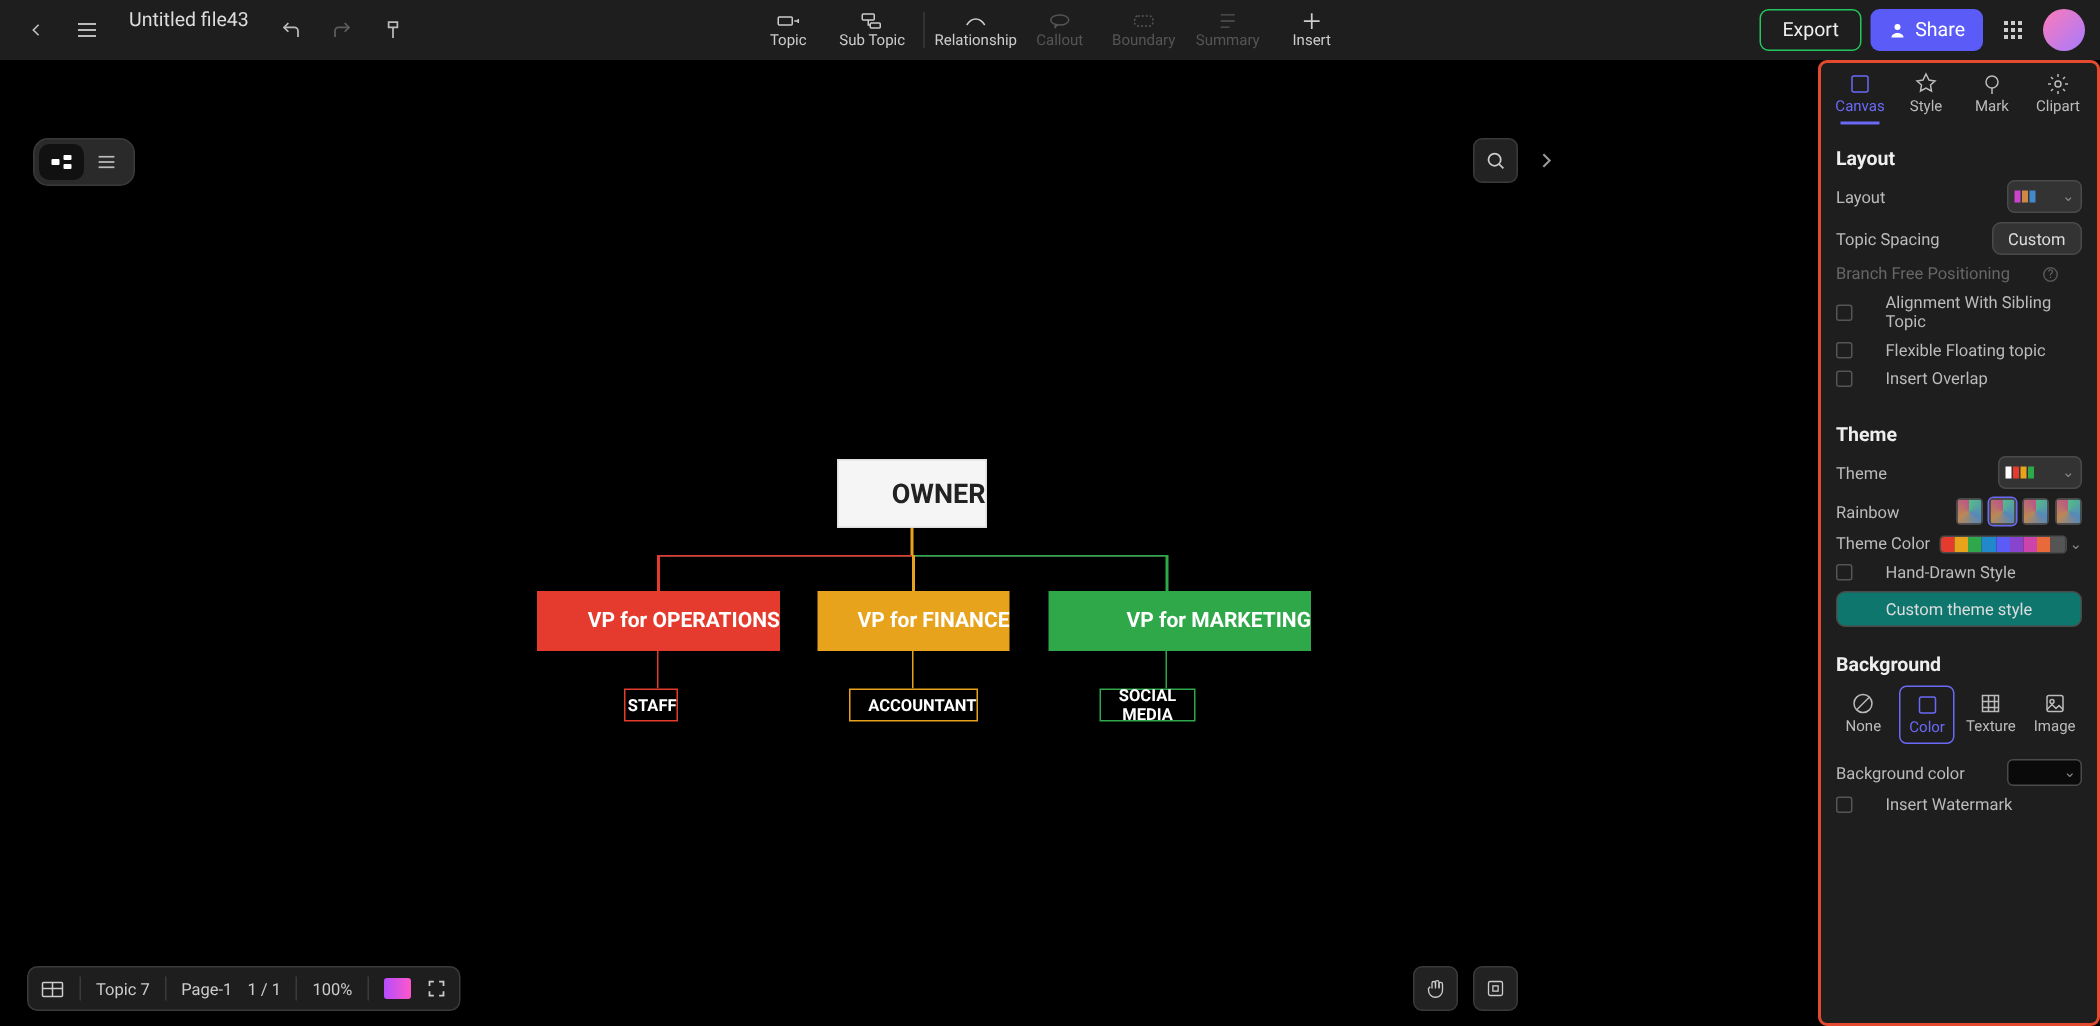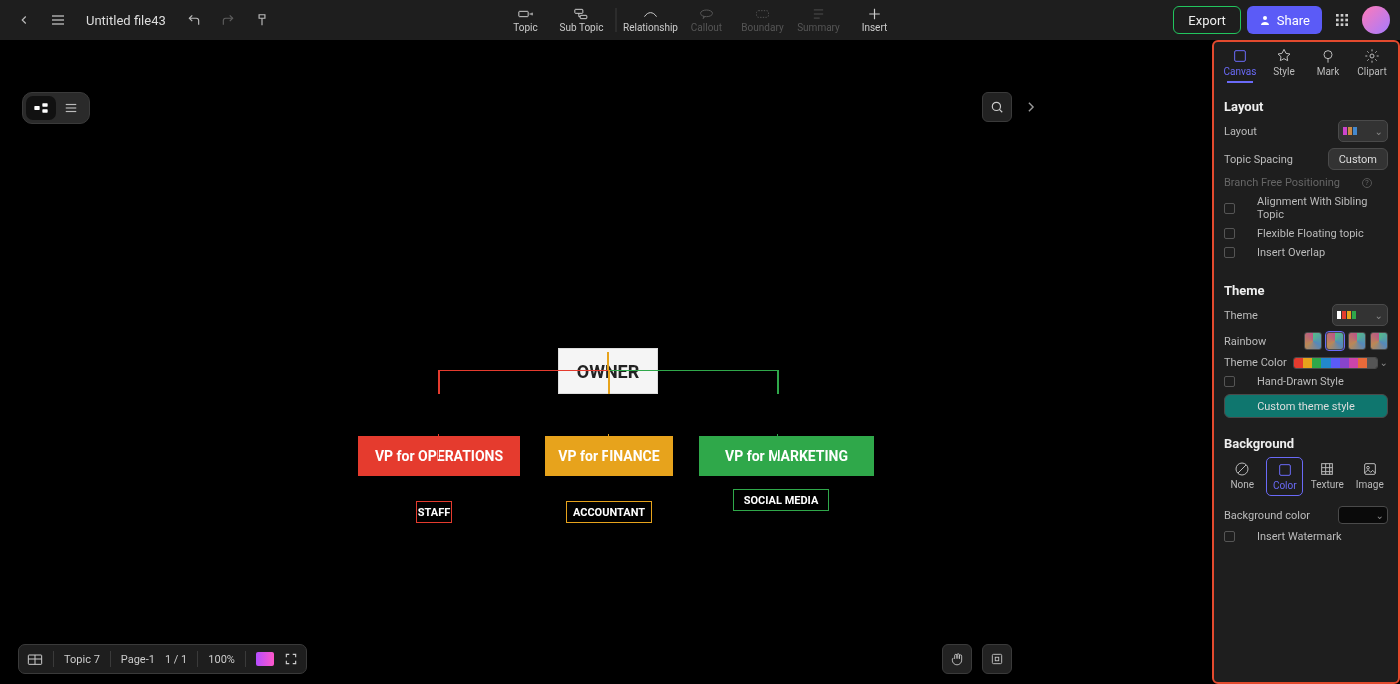--- a/index.html
+++ b/index.html
@@ -1,20 +1,20 @@
 <!DOCTYPE html>
 <html><head>
 <meta charset="utf-8">
 <style>
 * { margin: 0; padding: 0; box-sizing: border-box; font-family: -apple-system, BlinkMacSystemFont, "Segoe UI", Roboto, sans-serif; }
 html, body { width: 1400px; height: 684px; background: #000; color: #ccc; overflow: hidden; }
 
 
 .header { height: 40px; background: #1e1e1e; display: flex; align-items: center; padding: 0 10px; justify-content: space-between; }
-.header-left, .header-center, .header-right { display: flex; align-items: center; gap: 6px; }
+.header-left, .header-center, .header-right { display: flex; align-items: flex-start; gap: 6px; }
 .header-left .icon-btn, .header-right .icon-btn { width: 28px; height: 28px; display:flex; align-items:center; justify-content:center; cursor:pointer; color:#bbb; border-radius:4px; }
 .header .doc-title { font-size: 13px; color:#ddd; margin: 0 8px; }
 
 .header-center { position:absolute; left:50%; transform:translateX(-50%); display:flex; gap:0; }
 .tool-btn { display:flex; flex-direction:column; align-items:center; justify-content:center; width:56px; height:40px; cursor:pointer; color:#ccc; font-size:10px; gap:1px; }
 .tool-btn.disabled { color:#555; cursor:default; }
 .tool-btn .ticon { width:16px; height:14px; display:flex; align-items:center; justify-content:center; }
 .tool-sep { width:1px; height:24px; background:#3a3a3a; align-self:center; margin:0 6px; }
 
 .btn-export { border:1px solid #22c55e; background:transparent; color:#eee; border-radius:6px; height:28px; padding:0 14px; font-size:13px; cursor:pointer; }
@@ -28,21 +28,21 @@
 .view-toggle .vt.active { background:#111; color:#fff; }
 
 
 .search-btn { position:absolute; top:52px; right:200px; width:30px; height:30px; background:#222; border:1px solid #3a3a3a; border-radius:6px; display:flex; align-items:center; justify-content:center; cursor:pointer; }
 .panel-expand { position:absolute; top:54px; right:174px; width:14px; height:26px; display:flex; align-items:center; justify-content:center; cursor:pointer; color:#999; }
 
 
 .canvas { position:absolute; top:40px; left:0; right:188px; bottom:0; background:#000; }
 
 
-.node { position:absolute; font-weight:700; text-align:center; display:flex; align-items:center; justify-content:center;margin-top:42px; }
+.node { position:absolute; font-weight:700; text-align:center; display:flex; align-items:center; justify-content:flex-end; }
 .node.root { background:#f5f5f5; color:#222; width:100px; height:46px; font-size:18px; border:1px solid #ddd; }
 .node.vp { color:#fff; height:40px; font-size:14px; }
 .node.sub { background:#000; color:#fff; height:22px; font-size:11px; border:1px solid; font-weight:700;}
 
 
 .connector { position:absolute; }
 .connector.v { width:2px; }
 .connector.h { height:2px; }
 
 
@@ -274,21 +274,21 @@
   <div class="connector v" style="left:438px; top:394px; height:25px; width:1px; background:#e53b2e;"></div>
   <div class="connector v" style="left:608px; top:394px; height:25px; width:1px; background:#e7a31c;"></div>
   <div class="connector v" style="left:777px; top:394px; height:25px; width:1px; background:#2fa84a;"></div>
 
   <div class="node sub" style="left:416px; top:419px; width:36px; border-color:#e53b2e;">
       <span>STAFF</span>
     </div>
   <div class="node sub" style="left:566px; top:419px; width:86px; border-color:#e7a31c;">
       <span>ACCOUNTANT</span>
     </div>
-  <div class="node sub" style="left:733px; top:407px; width:96px; border-color:#2fa84a;">
+  <div class="node sub" style="left:733px; top:419px; width:64px; border-color:#2fa84a;">
       <span>SOCIAL MEDIA</span>
     </div>
 
   <div class="status">
     <div class="s-btn">
         <svg width="16" height="14" viewBox="0 0 24 20" fill="none" stroke="#ccc" stroke-width="1.5">
           <rect x="2" y="4" width="20" height="14" rx="1"></rect>
           <line x1="2" y1="10" x2="22" y2="10"></line>
           <line x1="12" y1="4" x2="12" y2="18"></line>
         </svg>

